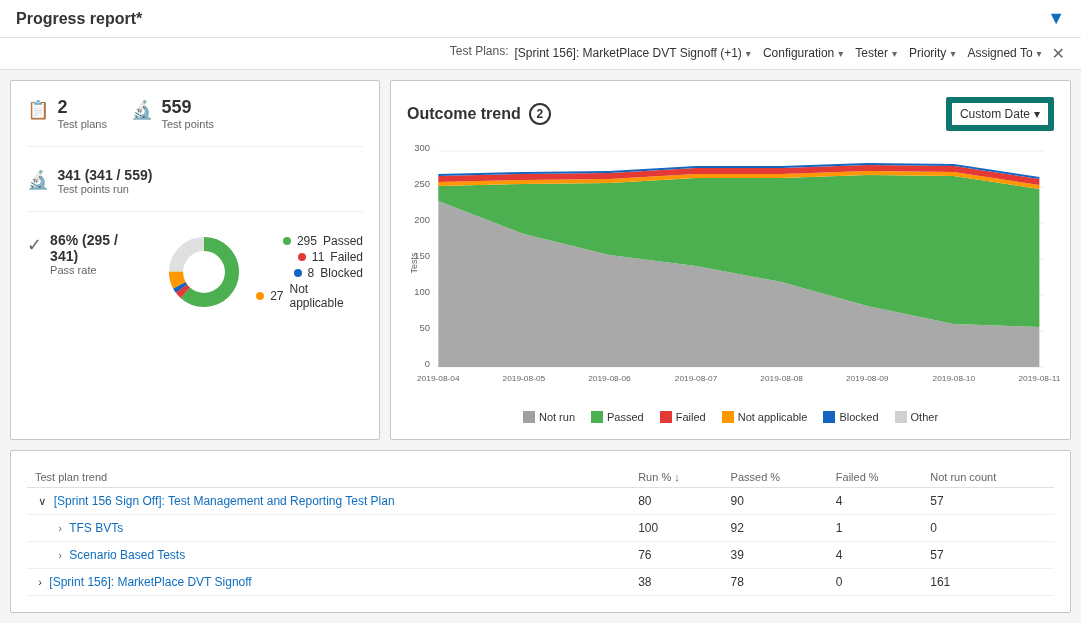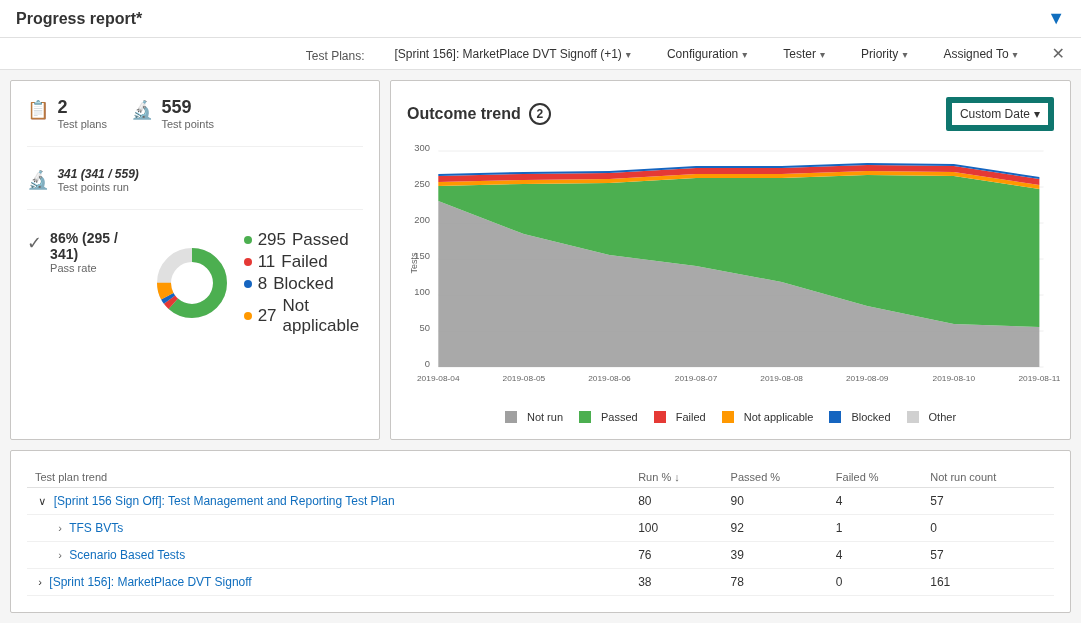--- a/index.html
+++ b/index.html
@@ -4,21 +4,21 @@
   <style>
     * { box-sizing: border-box; margin: 0; padding: 0; }
     body { font-family: 'Segoe UI', sans-serif; font-size: 13px; background: #fff; color: #333; width: 1081px; min-height: 629px; overflow: hidden; }
 
     
     .header { display: flex; align-items: center; justify-content: space-between; padding: 8px 16px; border-bottom: 1px solid #e0e0e0; background: #fff; }
     .header-title { font-size: 16px; font-weight: 600; color: #333; }
     .header-filter-icon { color: #106ebe; font-size: 18px; }
 
     
-    .filter-bar { display: flex; align-items: flex-end; justify-content: flex-end; padding: 6px 16px; gap: 24px; border-bottom: 1px solid #e0e0e0; background: #fff; flex-wrap: wrap; }
+    .filter-bar { display: flex; align-items: flex-start; justify-content: flex-end; padding: 6px 16px; gap: 0; border-bottom: 1px solid #e0e0e0; background: #fff; flex-wrap: wrap; }
     .filter-item { display: flex; align-items: center; gap: 4px; font-size: 12px; color: #333; cursor: pointer; padding: 2px 6px; border-radius: 2px; }
     .filter-chevron { font-size: 10px; color: #666; }
     .filter-close { font-size: 16px; color: #666; cursor: pointer; margin-left: 4px; }
 
     
     .main-content { display: flex; flex-direction: column; padding: 10px; gap: 10px; background: #f5f5f5; min-height: calc(629px - 80px); }
 
     
     .top-row { display: flex; gap: 10px; }
 
@@ -36,42 +36,42 @@
     .stat-number { font-size: 18px; font-weight: 600; color: #333; }
     .stat-label { font-size: 11px; color: #666; }
 
     
     .run-row { display: flex; align-items: center; gap: 16px; margin-bottom: 20px; padding-bottom: 16px; border-bottom: 1px solid #f0f0f0; }
     .run-stat { display: flex; align-items: flex-start; gap: 8px; }
     .run-donut-container { position: relative; width: 80px; height: 80px; }
     .run-label-center { position: absolute; top: 50%; left: 50%; transform: translate(-50%, -50%); font-size: 14px; font-weight: 600; color: #333; }
     .run-text { font-size: 14px; color: #333; margin-left: 4px; }
     .run-detail { display: flex; flex-direction: column; }
-    .run-detail .stat-number { font-size: 12px; font-style: italic; }
+    .run-detail .stat-number { font-size: 14px; }
 
     
     .pass-row { display: flex; align-items: flex-start; gap: 16px; }
     .pass-stat { display: flex; align-items: flex-start; gap: 8px; }
     .pass-donut-container { position: relative; width: 80px; height: 80px; flex-shrink: 0; }
     .pass-legend { display: flex; flex-direction: column; gap: 2px; }
-    .legend-item { display: flex; align-items: center; gap: 6px; font-size: 17px; }
+    .legend-item { display: flex; align-items: center; gap: 6px; font-size: 12px; justify-content: flex-end; }
     .legend-dot { width: 8px; height: 8px; border-radius: 50%; flex-shrink: 0; }
     .pass-detail { display: flex; flex-direction: column; }
     .pass-detail .stat-number { font-size: 14px; }
     .pass-detail .stat-label { font-size: 11px; color: #666; }
 
     
     .outcome-panel { background: #fff; border: 1px solid #c8c6c4; border-radius: 2px; padding: 16px; flex: 1; }
     .outcome-header { display: flex; justify-content: space-between; align-items: center; margin-bottom: 12px; }
     .custom-date-btn { display: flex; align-items: center; gap: 4px; font-size: 12px; color: #333; border: 6px solid #0f766e; padding: 4px 8px; cursor: pointer; border-radius: 2px; background: #fff; }
 
     
     .chart-area { position: relative; height: 260px; }
     .chart-legend { display: flex; gap: 16px; margin-top: 8px; flex-wrap: wrap; justify-content: center; }
-    .legend-entry { display: flex; align-items: center; gap: 10px; font-size: 11px; }
+    .legend-entry { display: flex; align-items: center; gap: 4px; font-size: 11px; }
     .legend-swatch { width: 12px; height: 12px; flex-shrink: 0; }
 
     
     .details-panel { background: #fff; border: 1px solid #c8c6c4; border-radius: 2px; padding: 16px; }
     .details-header { display: flex; align-items: center; gap: 8px; margin-bottom: 12px; }
 
     
     .data-table { width: 100%; border-collapse: collapse; }
     .data-table th { font-size: 11px; color: #666; text-align: left; padding: 4px 8px; border-bottom: 1px solid #e0e0e0; font-weight: 400; }
     .data-table th.sortable { cursor: pointer; }

